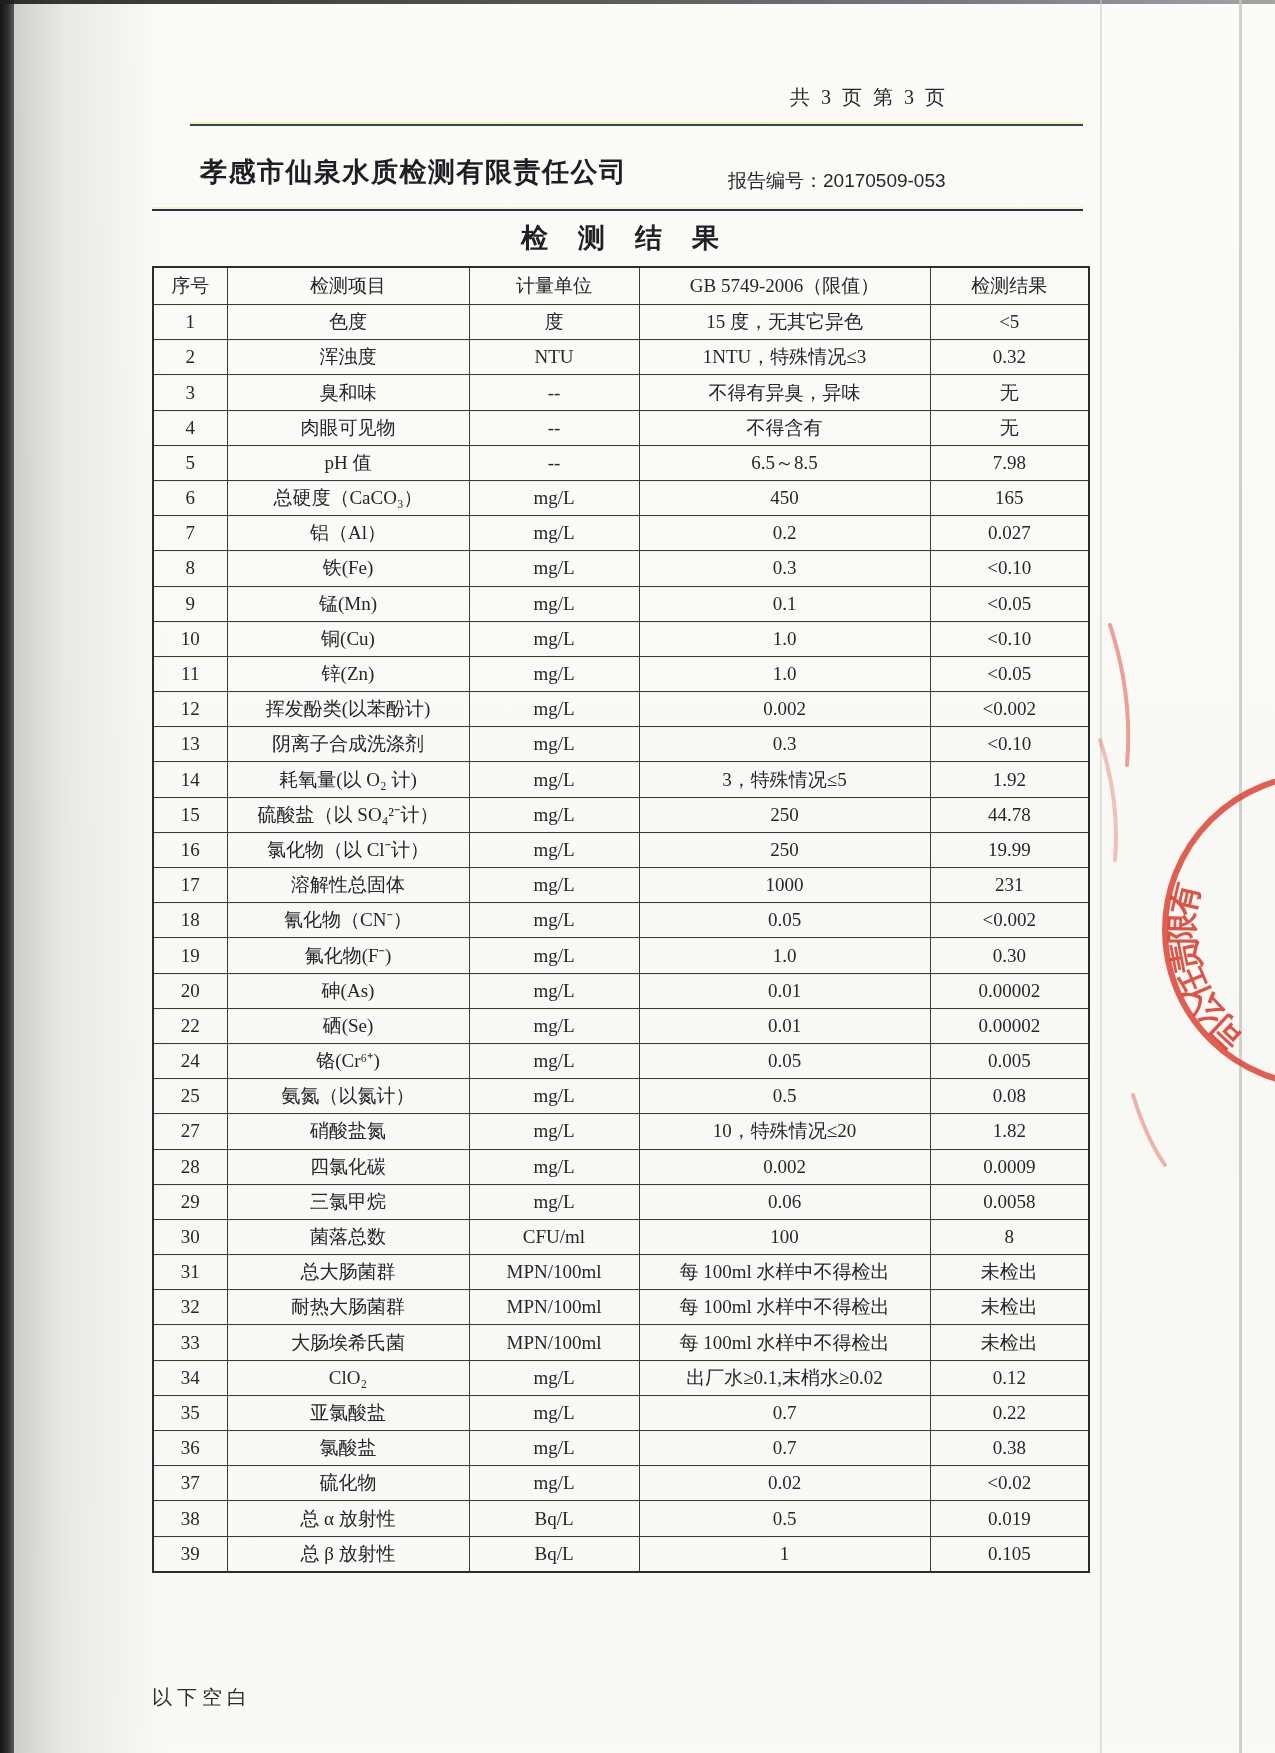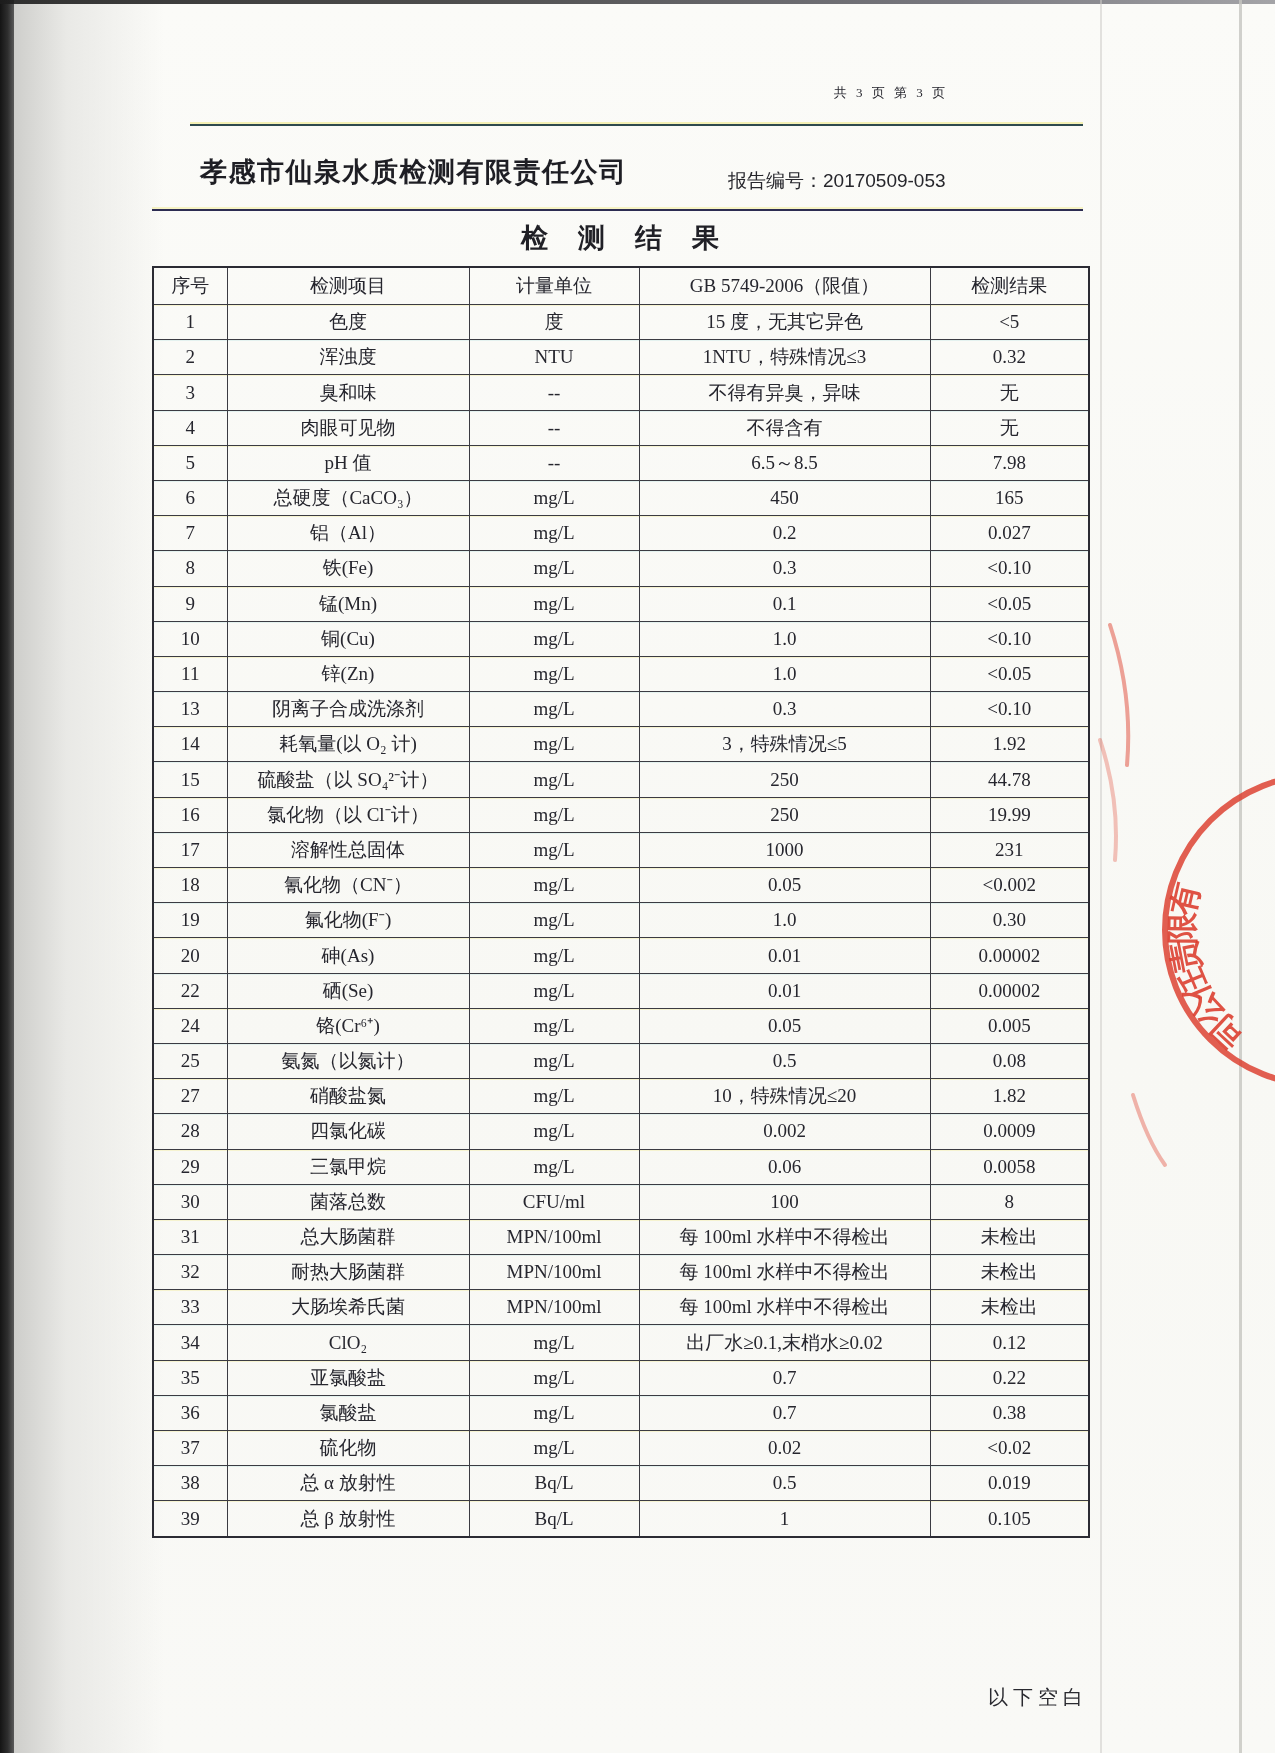--- a/index.html
+++ b/index.html
@@ -18,21 +18,21 @@
     background:linear-gradient(90deg,#c6c6c3 0%,#e6e6e3 35%,rgba(255,255,255,0) 100%);opacity:.85;}
   .scan-edge-top{position:absolute;left:0;top:0;width:100%;height:4px;
     background:linear-gradient(90deg,#1d1d1d 0%,#3a3a3a 35%,#6a6a72 75%,#9a9a9e 100%);opacity:.9;}
   .fold-line{position:absolute;top:0;height:100%;width:2px;background:#cdccc8;opacity:.55;}
   .fold-line.f1{left:1100px;}
   .page-edge-strip{position:absolute;left:1243px;top:0;right:0;height:100%;
     background:linear-gradient(90deg,#ececе7 0%,#efeee9 100%);opacity:.7;}
   .page-edge-line{position:absolute;left:1239px;top:0;width:3px;height:100%;background:#c6c5c0;opacity:.8;}
 
   
-  .page-info{position:absolute;right:327px;top:84px;font-size:13px;letter-spacing:3px;color:#26262e;}
+  .page-info{position:absolute;right:327px;top:84px;font-size:20px;letter-spacing:3px;color:#26262e;}
   .rule{position:absolute;height:2px;background:#34344a;}
   .rule.top{left:190px;top:124px;width:893px;background:#2e4a4e;box-shadow:0 -2px 0 rgba(238,228,100,.45);}
   .rule.under-name{left:152px;top:209px;width:931px;background:#2c2c52;box-shadow:0 -2px 0 rgba(238,228,100,.35);}
   .company-name{position:absolute;left:200px;top:154px;
     font-family:"Liberation Sans", sans-serif;font-weight:700;
     font-size:27px;letter-spacing:1.5px;color:#1e1e24;}
   .report-no{position:absolute;left:728px;top:168px;
     font-family:"Liberation Sans", sans-serif;font-size:19px;color:#26262c;}
   .page-title{position:absolute;left:152px;top:220px;width:936px;
     text-align:center;font-size:27px;font-weight:600;letter-spacing:30px;text-indent:30px;color:#202026;}
@@ -42,21 +42,21 @@
     border-collapse:collapse;table-layout:fixed;border:2px solid #2b2b33;}
   .results-table th,.results-table td{
     border:1px solid #3b3b42;text-align:center;padding:0 2px;
     font-size:19px;font-weight:normal;color:#26262e;overflow:hidden;white-space:nowrap;}
   .results-table th{height:36px;}
   .results-table td{height:34.2px;line-height:1.05;}
   .results-table tbody tr:nth-child(odd) td{box-shadow:inset 0 2px 0 -1px rgba(240,230,110,.28);}
   .results-table tbody tr:nth-child(even) td{box-shadow:inset 0 2px 0 -1px rgba(120,205,205,.16);}
 
   .below-blank{position:absolute;left:152px;top:1684px;width:936px;
-    text-align:right;font-size:20px;letter-spacing:5px;color:#2a2a30;}
+    text-align:left;font-size:20px;letter-spacing:5px;color:#2a2a30;}
 
   
   .seal-svg{position:absolute;left:1005px;top:600px;width:270px;height:570px;}
   .seal-arc{fill:none;stroke:#dc3c2c;stroke-width:6;opacity:.82;}
   .seal-char{font-family:"Liberation Sans", sans-serif;font-size:32px;font-weight:700;
     fill:#dc3c2c;opacity:.88;text-anchor:middle;}
   .seal-streak{fill:none;stroke:#e04836;stroke-width:4;stroke-linecap:round;}
 </style>
 </head>
 <body>
@@ -166,20 +166,27 @@
           <td>&lt;0.10</td>
         </tr>
         <tr>
           <td>11</td>
           <td>锌(Zn)</td>
           <td>mg/L</td>
           <td>1.0</td>
           <td>&lt;0.05</td>
         </tr>
         <tr>
+          <td>12</td>
+          <td>挥发酚类(以苯酚计)</td>
+          <td>mg/L</td>
+          <td>0.002</td>
+          <td>&lt;0.002</td>
+        </tr>
+        <tr>
           <td>13</td>
           <td>阴离子合成洗涤剂</td>
           <td>mg/L</td>
           <td>0.3</td>
           <td>&lt;0.10</td>
         </tr>
         <tr>
           <td>14</td>
           <td>耗氧量(以 O₂ 计)</td>
           <td>mg/L</td>

